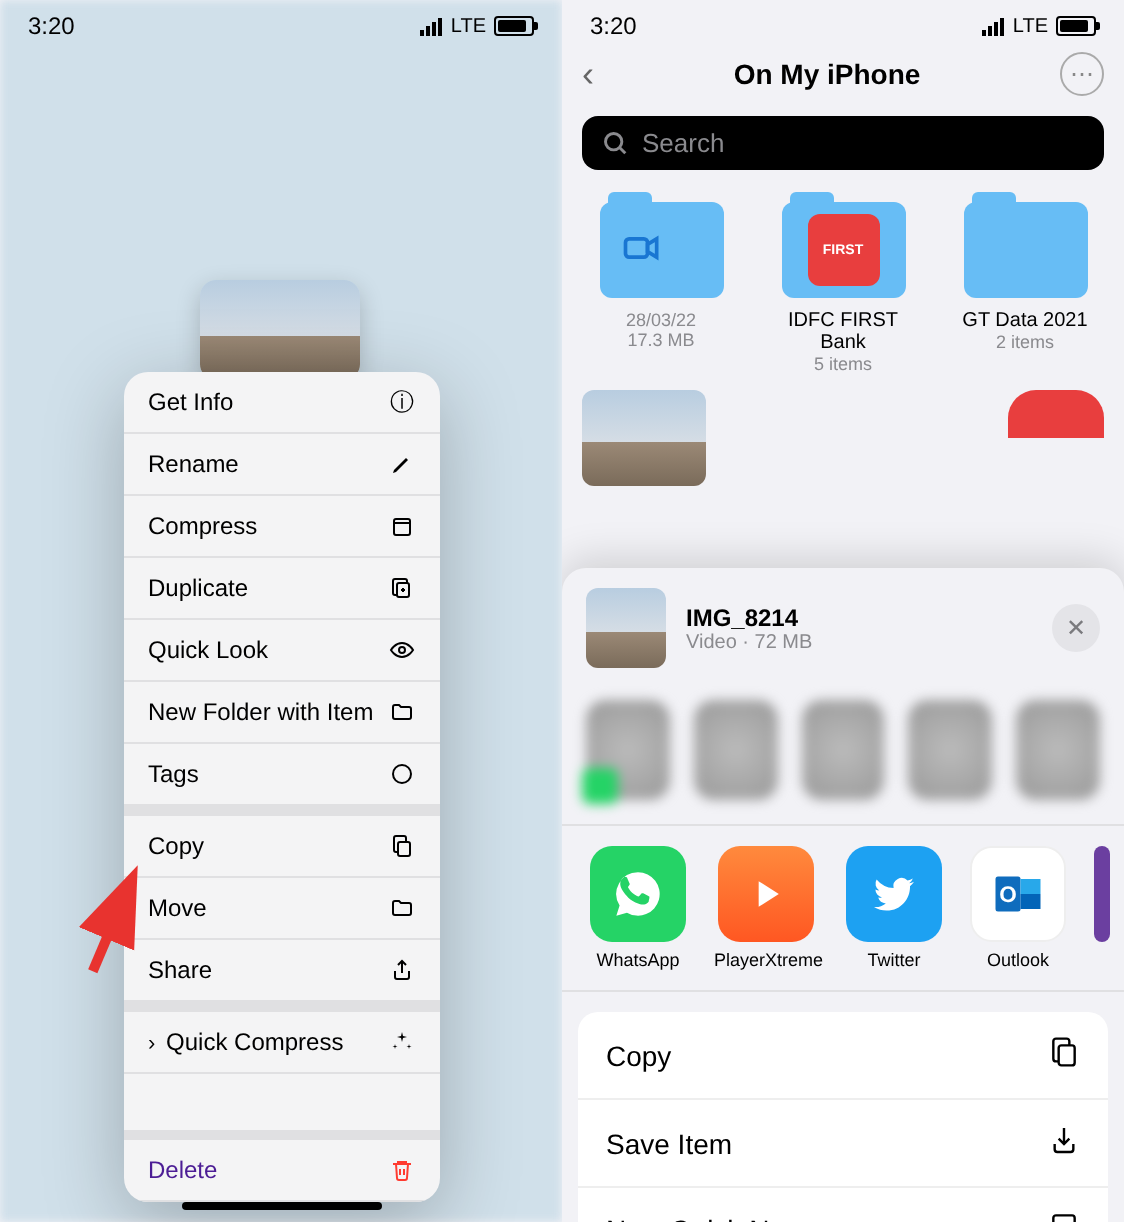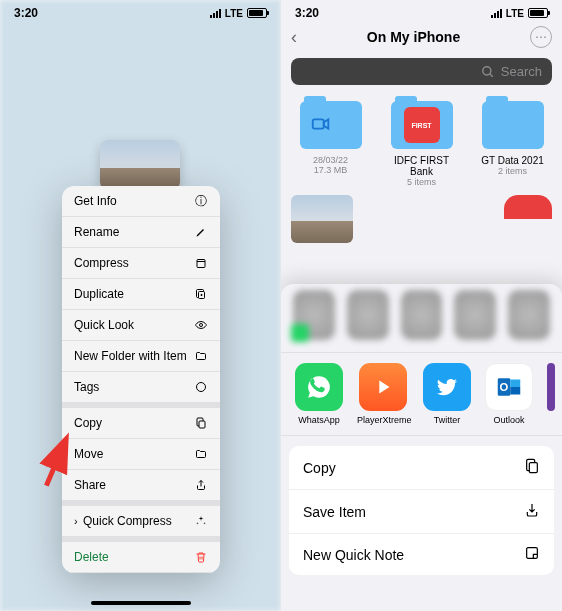--- a/index.html
+++ b/index.html
@@ -1,39 +1,39 @@
 <!DOCTYPE html>
 <html><head>
 <meta charset="utf-8">
 <style>
 * { margin: 0; padding: 0; box-sizing: border-box; font-family: -apple-system, BlinkMacSystemFont, "Segoe UI", sans-serif; }
 body { width: 562px; height: 611px; display: flex; background: #fff; overflow: hidden; }
 .phone { width: 281px; height: 611px; position: relative; background: #f2f2f6; overflow: hidden; }
-.status-bar { display: flex; justify-content: space-between; align-items: center; padding: 6px 14px 2px; font-size: 12px; font-weight: 700; }
+.status-bar { display: flex; justify-content: space-between; align-items: center; padding: 6px 14px 2px; font-size: 12px; font-weight: 400; }
 .status-right { display: flex; align-items: center; gap: 4px; font-size: 10px; }
 .blurred-bg { background: #d0e0ea; filter: blur(2px); position: absolute; inset: 0; z-index: 0; }
 .left-content { position: relative; z-index: 1; height: 100%; }
 .thumbnail { position: absolute; top: 140px; left: 100px; width: 80px; height: 50px; border-radius: 8px; overflow: hidden; box-shadow: 0 4px 12px rgba(0,0,0,0.2); }
 .thumb-sky { height: 55%; background: linear-gradient(#b8cde0, #d5dde5); }
 .thumb-ground { height: 45%; background: linear-gradient(#9b8976, #7a6b5a); }
 .context-menu { position: absolute; top: 186px; left: 62px; width: 158px; background: #f4f4f5; border-radius: 12px; overflow: hidden; box-shadow: 0 10px 40px rgba(0,0,0,0.25); }
 .menu-item { display: flex; justify-content: space-between; align-items: center; padding: 8px 12px; font-size: 12px; border-bottom: 0.5px solid #e0e0e2; cursor: pointer; }
 .menu-item.sep-heavy { border-top: 5px solid #e0e0e2; }
-.menu-item.danger { color: #15803d; }
+.menu-item.danger { color: #4c1d95; margin-top: 28px; }
 .menu-icon { width: 14px; height: 14px; display: flex; align-items: center; justify-content: center; }
 .home-indicator { position: absolute; bottom: 6px; left: 50%; transform: translateX(-50%); width: 100px; height: 4px; background: #000; border-radius: 3px; }
 .arrow-red { position: absolute; z-index: 3; }
 .arrow-red.arrow1 { top: 438px; left: 32px; transform: rotate(-28deg); }
 
 
 .nav-header { display: flex; align-items: center; justify-content: space-between; padding: 4px 10px; }
 .nav-title { font-size: 14px; font-weight: 600; }
 .chevron { font-size: 18px; color: #666; }
 .more-btn { width: 22px; height: 22px; border: 1.5px solid #aaa; border-radius: 50%; display: flex; align-items: center; justify-content: center; font-size: 12px; color: #888; }
-.search-bar { margin: 6px 10px; background: #404040; border-radius: 8px; padding: 6px 10px; display: flex; align-items: center; gap: 6px; color: #8a8a8e; font-size: 13px; justify-content: flex-end; }
+.search-bar { margin: 6px 10px; background: #000000; border-radius: 8px; padding: 6px 10px; display: flex; align-items: center; gap: 6px; color: #8a8a8e; font-size: 13px; }
 .folder-grid { display: flex; gap: 12px; padding: 10px 10px 0; }
 .folder-item { flex: 1; text-align: center; font-size: 9px; }
 .folder-icon { width: 62px; height: 48px; border-radius: 6px; margin: 0 auto 6px; position: relative; }
 .folder-blue { background: #67bdf5; }
 .folder-tab { position: absolute; top: -5px; left: 4px; width: 22px; height: 8px; border-radius: 3px 3px 0 0; }
 .folder-blue .folder-tab { background: #67bdf5; }
 .video-badge { position: absolute; top: 12px; left: 10px; color: #2196f3; }
 .idfc-badge { position: absolute; inset: 0; display: flex; align-items: center; justify-content: center; }
 .idfc-icon { width: 36px; height: 36px; background: #e83e3e; border-radius: 6px; display: flex; align-items: center; justify-content: center; color: #fff; font-size: 7px; font-weight: bold; }
 .folder-name { font-size: 10px; font-weight: 500; }
@@ -276,20 +276,31 @@
   <div class="second-row">
     <div class="thumb2">
       <div style="height:55%;background:linear-gradient(#b8cde0,#d5dde5)"></div>
       <div style="height:45%;background:linear-gradient(#9b8976,#7a6b5a)"></div>
     </div>
     <div style="flex:1"></div>
     <div class="mini-icon" style="background:#e83e3e;border-radius:14px 14px 0 0"></div>
   </div>
 
   <div class="share-overlay">
+    <div class="share-header">
+      <div class="share-thumb">
+        <div style="height:55%;background:linear-gradient(#b8cde0,#d5dde5)"></div>
+        <div style="height:45%;background:linear-gradient(#9b8976,#7a6b5a)"></div>
+      </div>
+      <div class="share-info">
+        <div class="share-title">IMG_8214</div>
+        <div class="share-meta">Video · 72 MB</div>
+      </div>
+      <div class="close-btn">✕</div>
+    </div>
 
     <div class="contacts-row">
       <div class="contact">
           <div class="cbadge" style="background:#25d366;border-radius:4px"></div>
         </div>
       <div class="contact"></div>
       <div class="contact"></div>
       <div class="contact"></div>
       <div class="contact"></div>
     </div>

